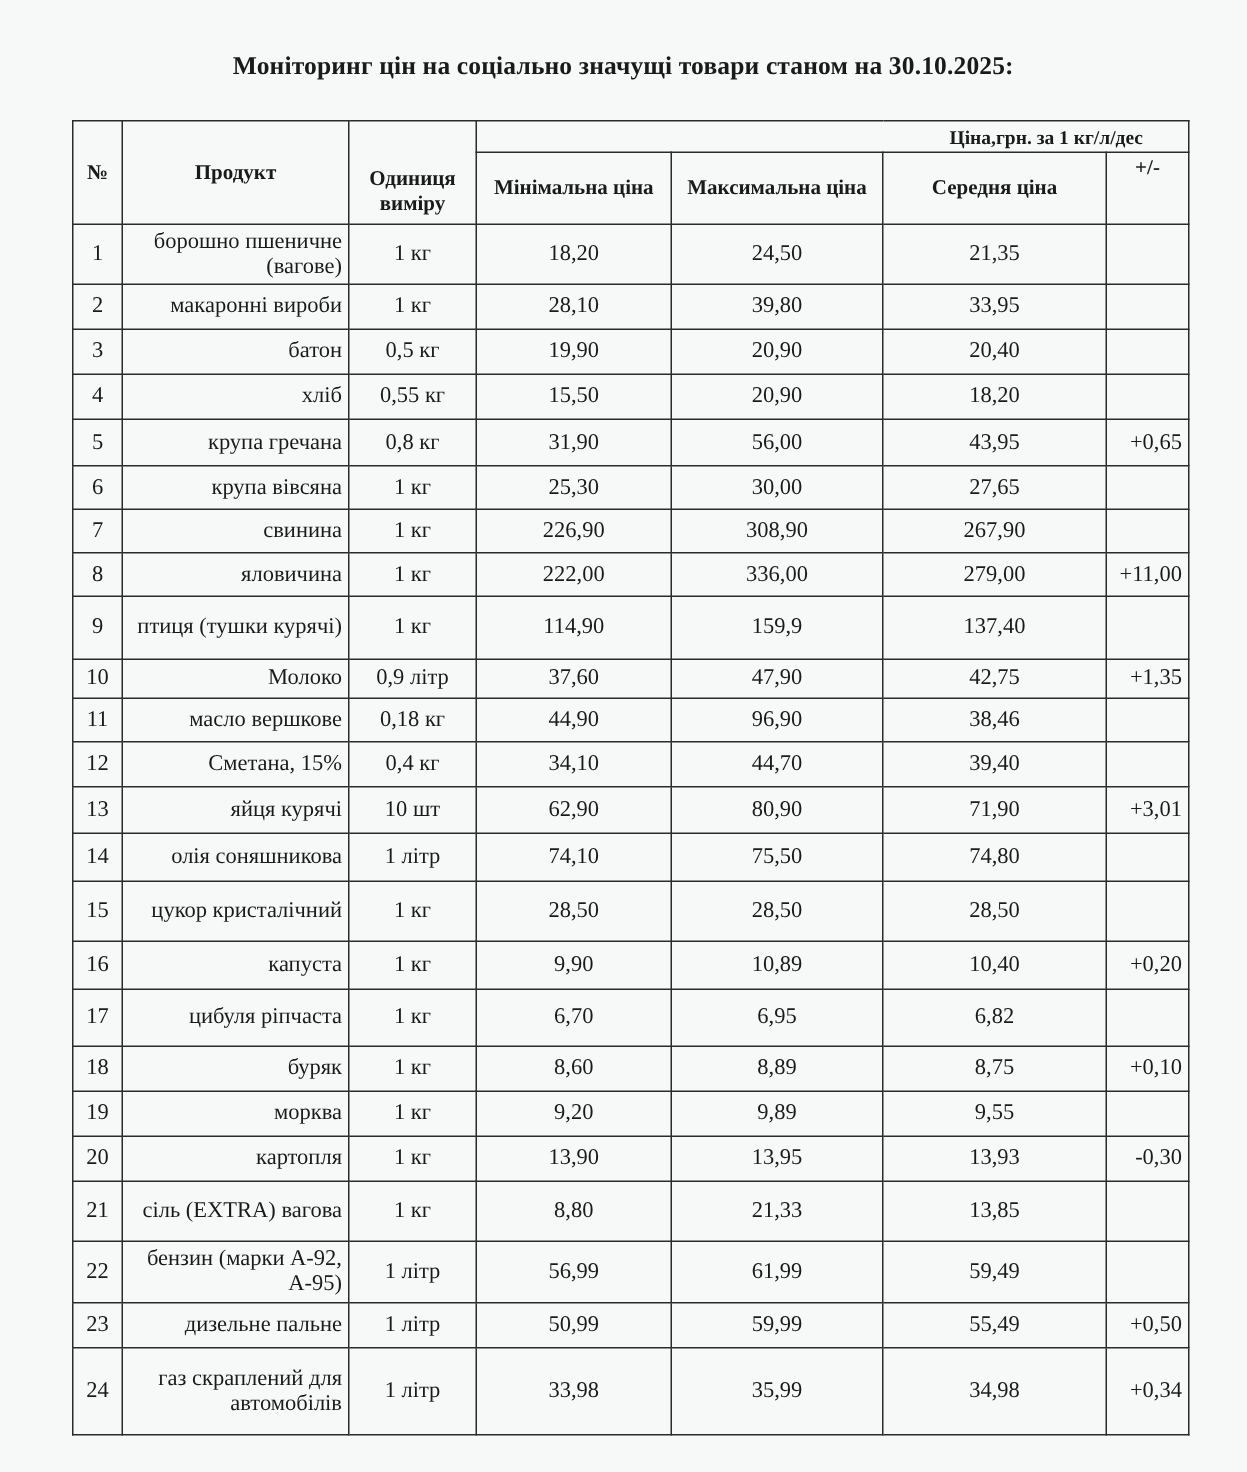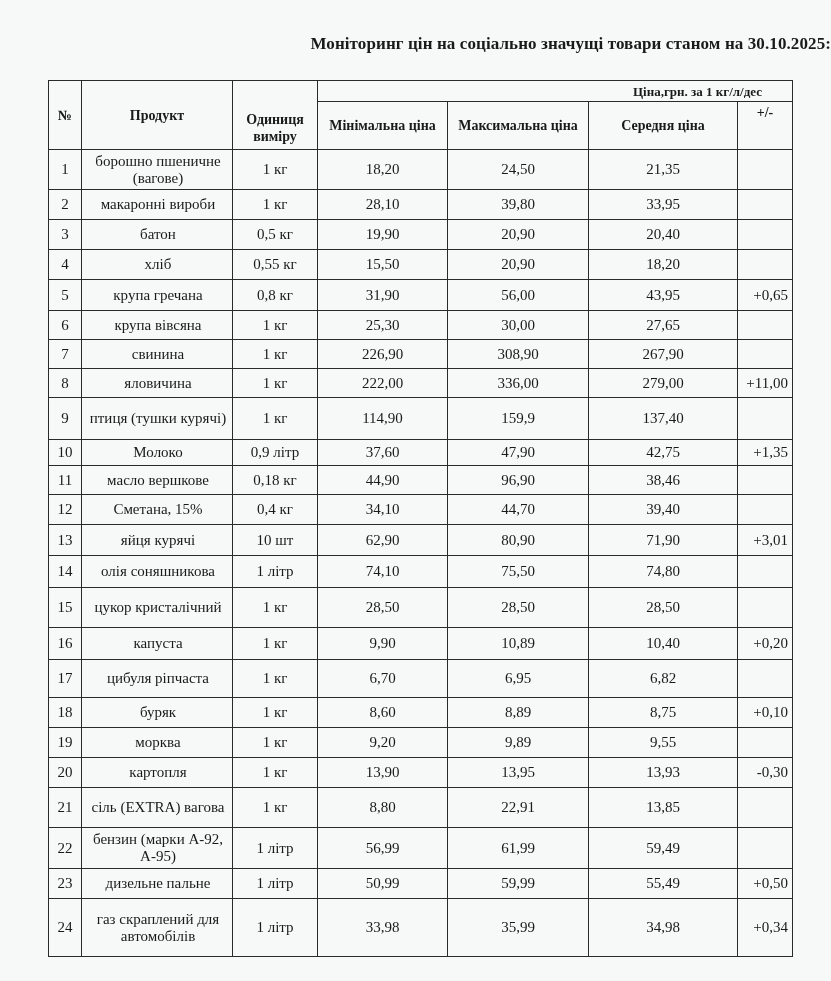--- a/index.html
+++ b/index.html
@@ -6,39 +6,39 @@
   body {
     width: 831px; height: 981px;
     background: #f7f8f8;
     font-family: "Liberation Serif", "DejaVu Serif", serif;
     color: #1a1a1a;
     position: relative;
     overflow: hidden;
   }
   .title {
     position: absolute; left: 0; width: 831px; top: 34px;
-    text-align: right; font-weight: bold; font-size: 17px;
+    text-align: center; font-weight: bold; font-size: 17px;
     letter-spacing: 0.1px;
   }
   table {
     position: absolute; left: 48px; top: 80px;
     border-collapse: collapse;
     table-layout: fixed;
     font-size: 15px;
   }
   td, th {
     border: 1.3px solid #2a2a2a;
     padding: 0 4px;
     vertical-align: middle;
     line-height: 17px;
   }
   th { font-weight: bold; font-size: 14px; text-align: center; }
   th.price-group { text-align: right; padding-right: 30px; height: 20px; font-size: 13px; }
   td.num { text-align: center; }
-  td.prod { text-align: center; padding-left: 6px; }
+  td.prod { text-align: right; padding-left: 6px; }
   td.unit, td.val { text-align: center; }
   td.diff { text-align: right; padding-left: 3px; }
   th.diff-h { vertical-align: top; padding-top: 2px; }
 </style>
 </head>
 <body>
 
 <div class="title">Моніторинг цін на соціально значущі товари станом на 30.10.2025:</div>
 
 <table>
@@ -244,21 +244,21 @@
         <td class="val">13,90</td>
         <td class="val">13,95</td>
         <td class="val">13,93</td>
         <td class="diff">-0,30</td>
       </tr>
       <tr style="height: 40px; padding-left: 28px;">
         <td class="num">21</td>
         <td class="prod">сіль (EXTRA) вагова</td>
         <td class="unit">1 кг</td>
         <td class="val">8,80</td>
-        <td class="val">22,91</td>
+        <td class="val">21,33</td>
         <td class="val">13,85</td>
         <td class="diff"></td>
       </tr>
       <tr style="height: 41px;">
         <td class="num">22</td>
         <td class="prod">бензин (марки А-92, А-95)</td>
         <td class="unit">1 літр</td>
         <td class="val">56,99</td>
         <td class="val">61,99</td>
         <td class="val">59,49</td>

